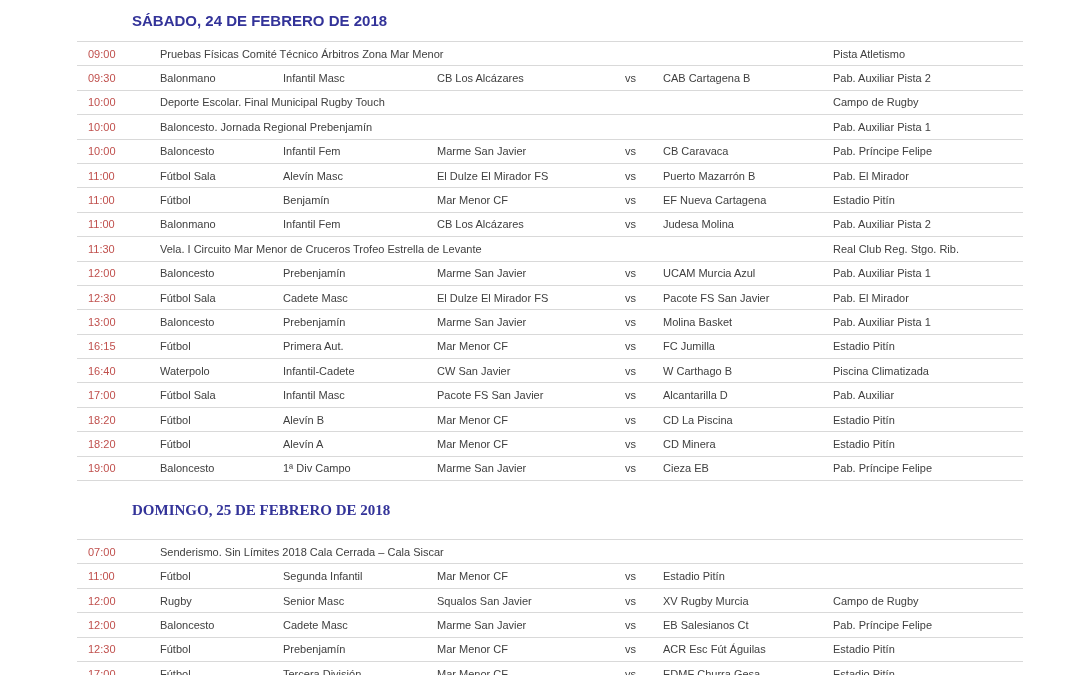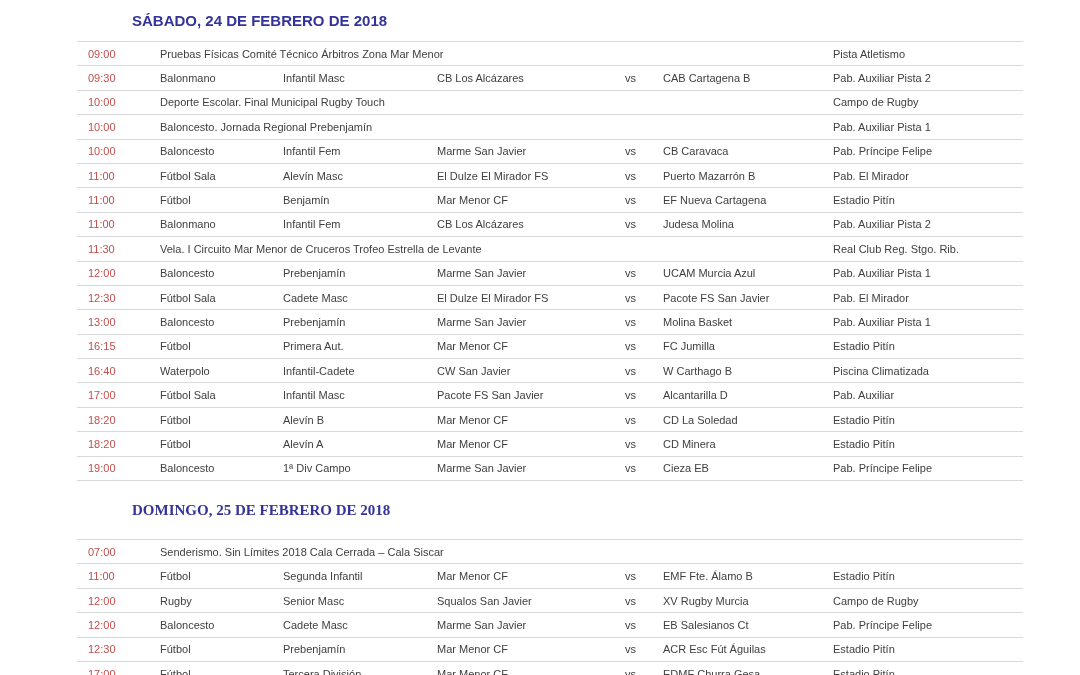--- a/index.html
+++ b/index.html
@@ -178,21 +178,21 @@
             <div class="cell vs">vs</div>
             <div class="cell team">Alcantarilla D</div>
             <div class="cell venue">Pab. Auxiliar</div>
           </div>
           <div class="row">
             <div class="cell time">18:20</div>
             <div class="cell sport">Fútbol</div>
             <div class="cell category">Alevín B</div>
             <div class="cell team">Mar Menor CF</div>
             <div class="cell vs">vs</div>
-            <div class="cell team">CD La Soledad</div>
+            <div class="cell team">CD La Piscina</div>
             <div class="cell venue">Estadio Pitín</div>
           </div>
           <div class="row">
             <div class="cell time">18:20</div>
             <div class="cell sport">Fútbol</div>
             <div class="cell category">Alevín A</div>
             <div class="cell team">Mar Menor CF</div>
             <div class="cell vs">vs</div>
             <div class="cell team">CD Minera</div>
             <div class="cell venue">Estadio Pitín</div>
@@ -215,21 +215,20 @@
             <div class="cell time">07:00</div>
             <div class="cell desc">Senderismo. Sin Límites 2018  Cala Cerrada – Cala Siscar</div>
             <div class="cell venue"></div>
           </div>
           <div class="row">
             <div class="cell time">11:00</div>
             <div class="cell sport">Fútbol</div>
             <div class="cell category">Segunda Infantil</div>
             <div class="cell team">Mar Menor CF</div>
             <div class="cell vs">vs</div>
-            <div class="cell team">EMF Fte. Álamo B</div>
             <div class="cell venue">Estadio Pitín</div>
           </div>
           <div class="row">
             <div class="cell time">12:00</div>
             <div class="cell sport">Rugby</div>
             <div class="cell category">Senior Masc</div>
             <div class="cell team">Squalos San Javier</div>
             <div class="cell vs">vs</div>
             <div class="cell team">XV Rugby Murcia</div>
             <div class="cell venue">Campo de Rugby</div>

